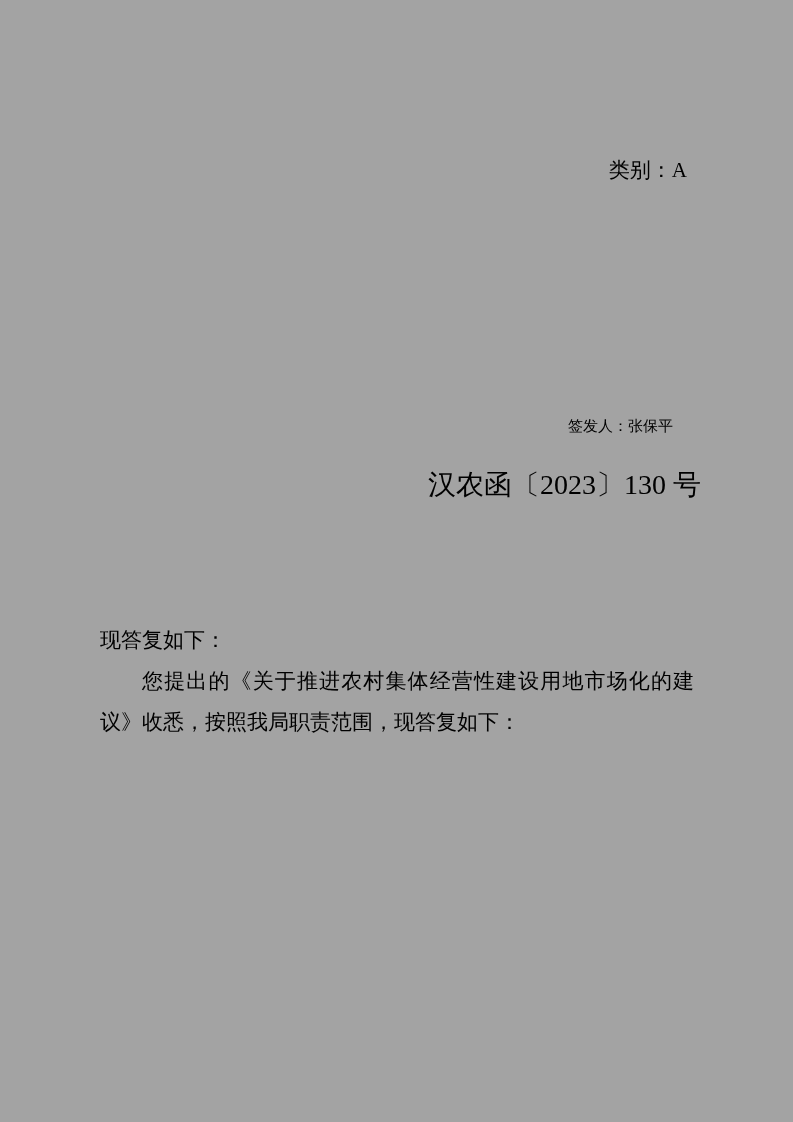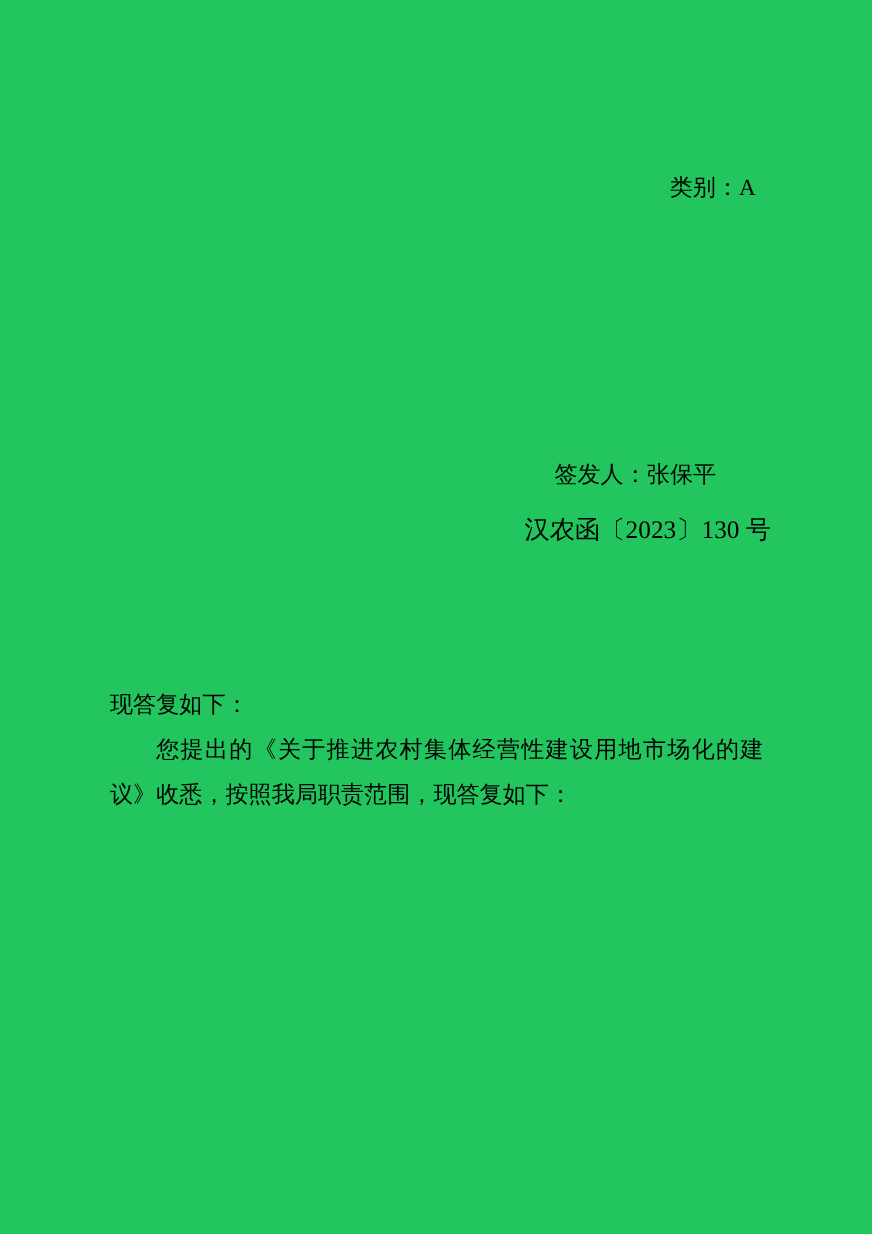--- a/index.html
+++ b/index.html
@@ -4,44 +4,44 @@
 <style>
   html, body {
     margin: 0;
     padding: 0;
     background: #ffffff;
   }
   .page {
     position: relative;
     width: 793px;
     height: 1122px;
-    background: #22c55e;
+    background: #a3a3a3;
     color: #000000;
     font-family: "Liberation Serif", serif;
     overflow: hidden;
   }
   .category {
     position: absolute;
     top: 156px;
     right: 106px;
     font-size: 21px;
     white-space: nowrap;
   }
   .issuer {
     position: absolute;
     top: 417px;
-    right: 142px;
-    font-size: 21px;
+    right: 120px;
+    font-size: 15px;
     white-space: nowrap;
   }
   .doc-number {
     position: absolute;
     top: 466px;
     right: 92px;
-    font-size: 23px;
+    font-size: 28px;
     white-space: nowrap;
   }
   .title {
     position: absolute;
     top: 531px;
     left: 0;
     width: 100%;
     margin: 0;
     text-align: center;
     font-size: 31px;

